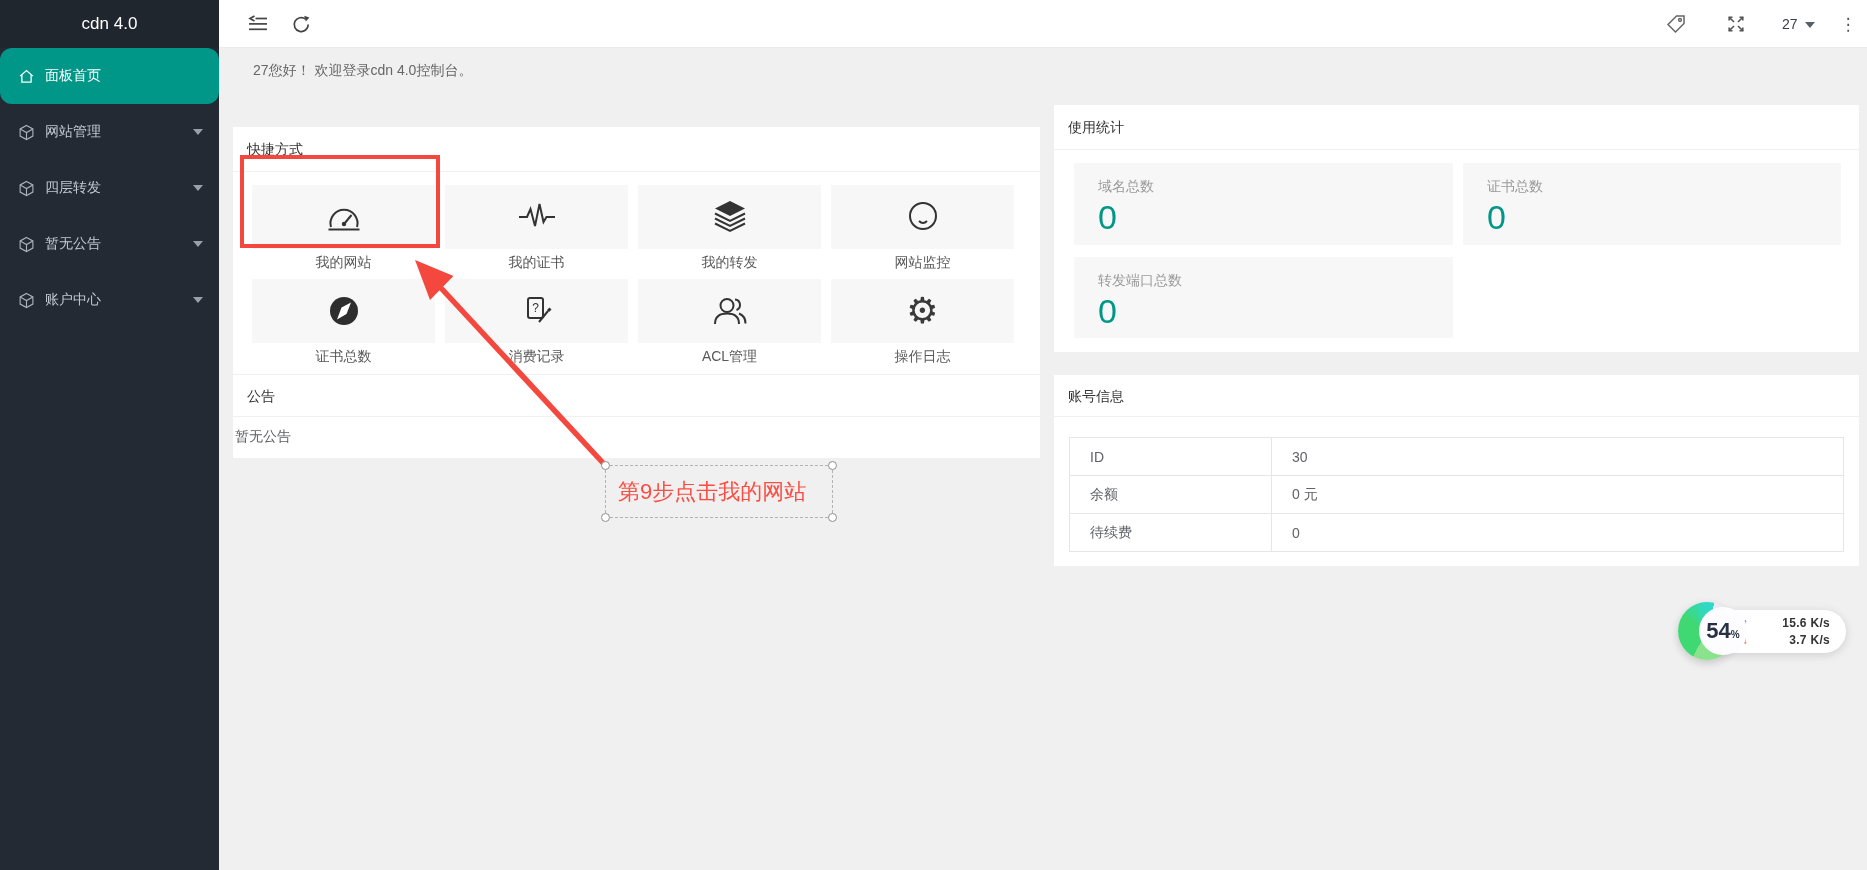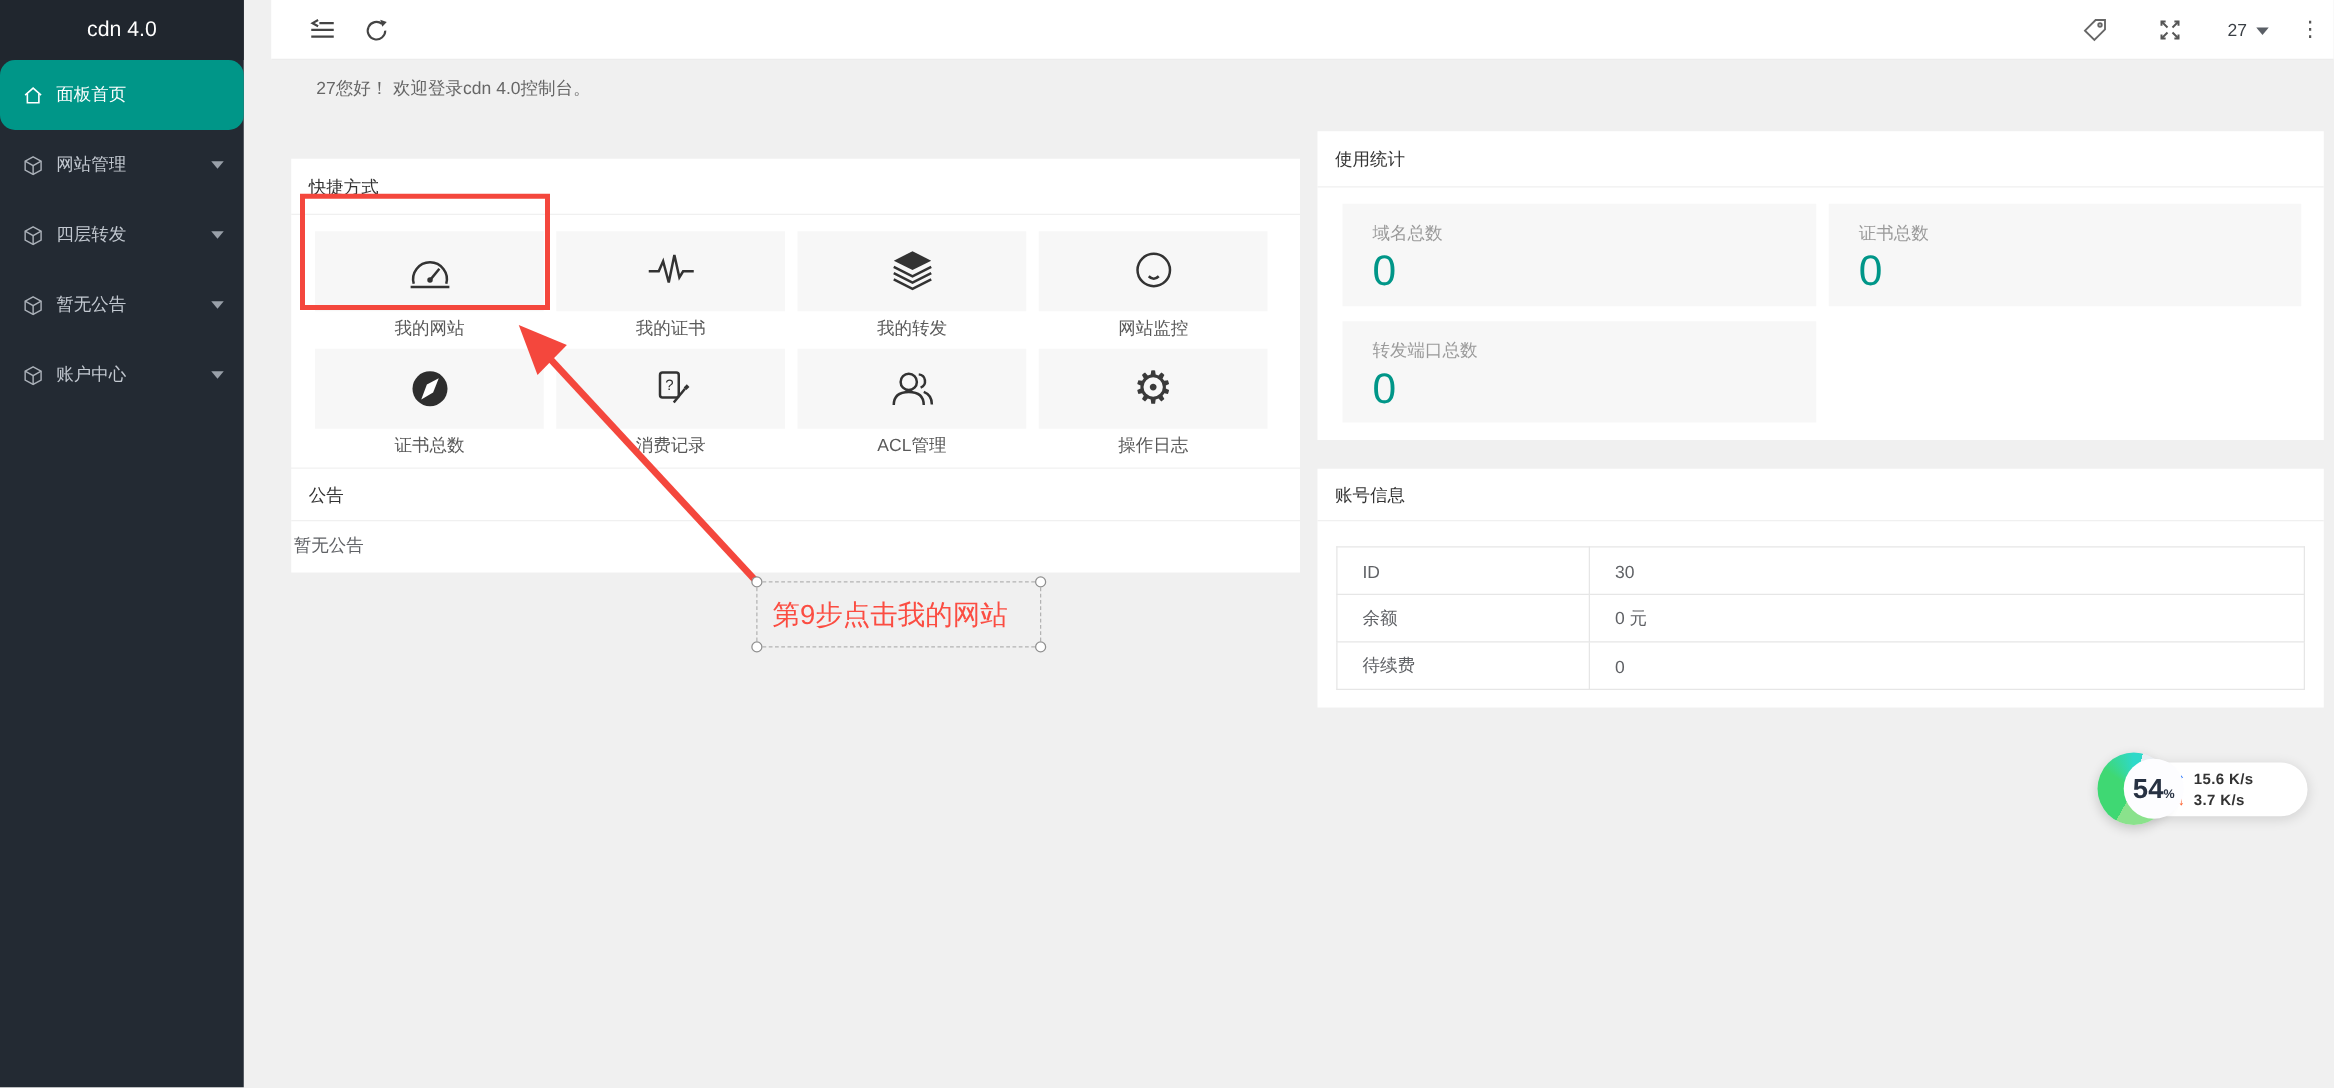--- a/index.html
+++ b/index.html
@@ -2,21 +2,21 @@
 <html><head>
 <meta charset="utf-8">
 <style>
   * { box-sizing: border-box; margin: 0; padding: 0; }
   html,body { width:1867px; height:870px; overflow:hidden; }
   body {
     font-family: "Liberation Sans", "DejaVu Sans", sans-serif;
     background:#f0f0f0; position:relative; color:#333;
   }
   
-  .sidebar { position:absolute; left:0; top:0; width:195px; height:870px; background:#232a33; z-index:3; }
+  .sidebar { position:absolute; left:0; top:0; width:219px; height:870px; background:#232a33; z-index:3; }
   .logo { height:48px; line-height:48px; text-align:center; color:#ffffff; font-size:17px; background:#20262e; }
   .menu-item { height:56px; display:flex; align-items:center; padding:0 18px; color:#c2c8d0; font-size:14px; position:relative; cursor:pointer; }
   .menu-item .mi-icon { width:17px; height:17px; margin-right:10px; display:inline-flex; }
   .menu-item.active { background:#009688; color:#fff;border-radius:12px; }
   .menu-caret { position:absolute; right:16px; width:0; height:0; border-left:5px solid transparent; border-right:5px solid transparent; border-top:6px solid #99a0a9; }
   
   .topbar { position:absolute; left:217px; top:0; right:0; height:48px; background:#fff; border-bottom:1px solid #ececec; z-index:2; }
   .tb-icon { position:absolute; top:13px; width:22px; height:22px; display:flex; align-items:center; justify-content:center; cursor:pointer; }
   .tb-user { position:absolute; top:0; height:48px; line-height:48px; font-size:14px; color:#3a3f45; cursor:pointer; }
   .tb-user .dd-caret { display:inline-block; margin-left:7px; width:0; height:0; border-left:5px solid transparent; border-right:5px solid transparent; border-top:6px solid #5a5f66; vertical-align:middle; }
@@ -49,21 +49,21 @@
   .annotation-text { font-size:22px; color:#fb4d42; white-space:nowrap; }
   .caret-bar { display:inline-block; width:2px; height:27px; background:#22bf6e; margin-left:3px; vertical-align:middle; }
   .handle { position:absolute; width:9px; height:9px; border:1px solid #8f8f8f; border-radius:50%; background:#fff; }
   .h-tl{ left:-5px; top:-5px; } .h-tr{ right:-5px; top:-5px; } .h-bl{ left:-5px; bottom:-5px; } .h-br{ right:-5px; bottom:-5px; }
   
   .gauge-widget { position:absolute; left:1678px; top:599px; width:170px; height:64px; z-index:6; cursor:pointer; }
   .gauge-pill { position:absolute; left:28px; top:11px; width:140px; height:43px; background:#fff; border-radius:22px; box-shadow:0 2px 10px rgba(0,0,0,.14); padding:4px 0 0 36px; }
   .speed-row { display:flex; align-items:center; height:17px; font-size:12px; font-weight:bold; color:#333; }
   .sp-arrow { width:13px; font-size:12px; }
   .up { color:#2979ff; } .down { color:#ff6433; }
-  .sp-val { flex:1; text-align:left; padding-right:16px; letter-spacing:.3px; }
+  .sp-val { flex:1; text-align:right; padding-right:16px; letter-spacing:.3px; }
   .gauge-circle { position:absolute; left:0; top:3px; width:58px; height:58px; border-radius:50%;
     background:conic-gradient(#2ed9c9 0 4%, #e9edf2 4% 40%, #8ae28c 40% 58%, #3fd873 58% 84%, #2ed9c9 100%);
     box-shadow:0 3px 9px rgba(0,0,0,.18); }
   .gauge-inner { position:absolute; left:21px; top:5px; width:48px; height:48px; border-radius:50%; background:#fdfdff;
     display:flex; align-items:baseline; justify-content:center; }
   .gauge-num { font-size:22px; font-weight:bold; color:#273142; line-height:48px; }
   .gauge-pct { font-size:10px; font-weight:bold; color:#273142; }
   svg { display:block; }
 </style>
 </head>

